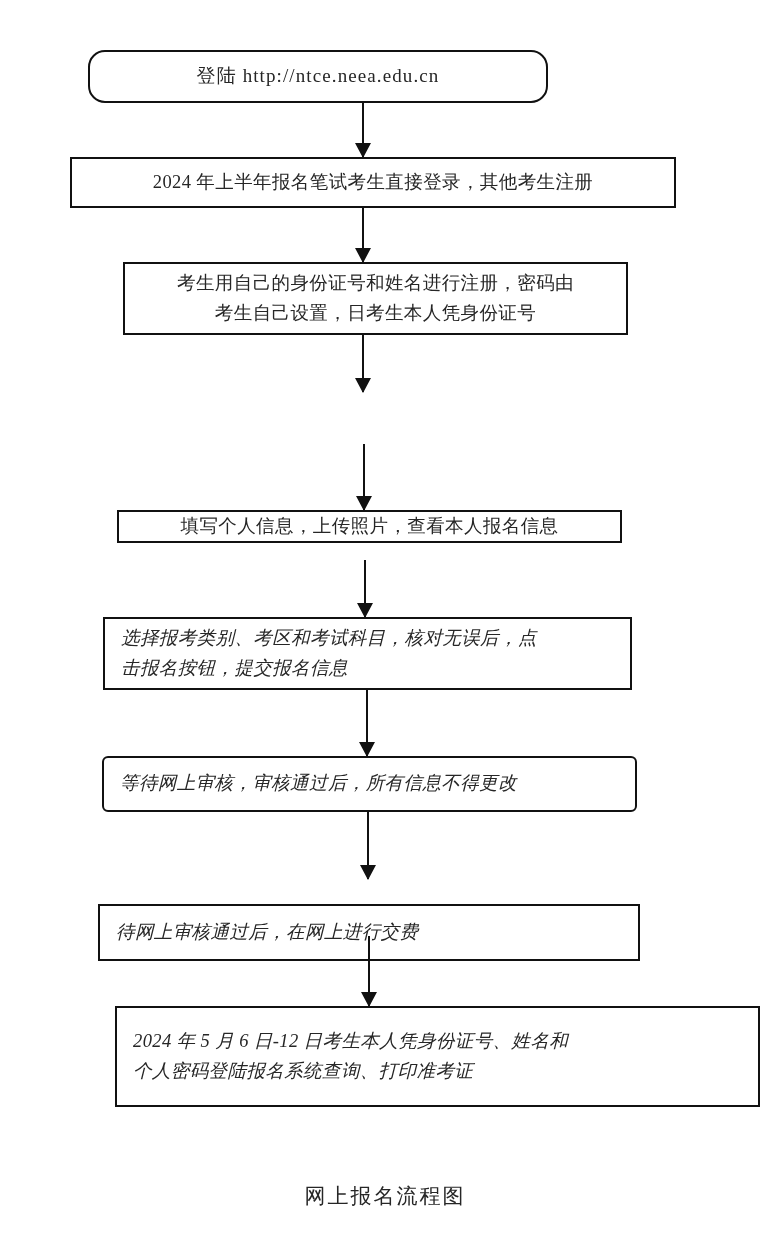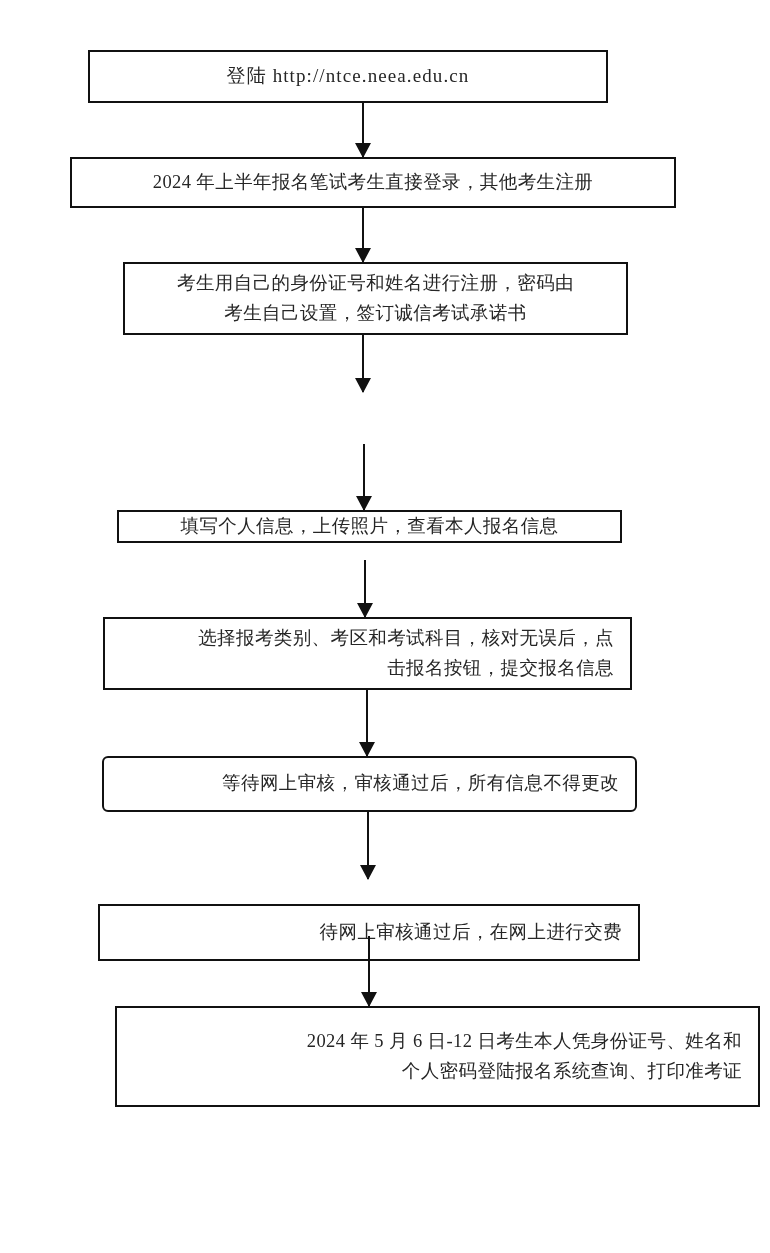--- a/index.html
+++ b/index.html
@@ -33,21 +33,21 @@
     color: #262626;
     font-size: 18.5px;
     line-height: 1.62;
     letter-spacing: 0.4px;
   }
   .node .line {
     display: block;
     white-space: nowrap;
   }
   .node.center { align-items: center; text-align: center; padding: 0 10px; }
-  .node.left   { align-items: flex-end; text-align: left; padding: 8px 16px; }
+  .node.left   { align-items: flex-start; text-align: left; padding: 8px 16px; font-style: italic; }
 
   .node.mono-url {
     font-size: 19px;
     letter-spacing: 1.1px;
   }
 
   
   .arrow {
     position: absolute;
     width: 2px;
@@ -73,33 +73,33 @@
     font-size: 21px;
     letter-spacing: 2px;
     color: #262626;
   }
 </style>
 </head>
 <body>
 
 <div id="flowchart">
 
-  <div class="node center mono-url" style="left:88px; top:50px; width:520px; height:53px;">
+  <div class="node center mono-url" style="left:88px; top:50px; width:460px; height:53px;border-radius:17px;">
     <span class="line">登陆 http://ntce.neea.edu.cn</span>
   </div>
   <div class="arrow" style="left:362px; top:103px; height:54px;"></div>
 
   <div class="node center" style="left:70px; top:157px; width:606px; height:51px;">
     <span class="line">2024 年上半年报名笔试考生直接登录，其他考生注册</span>
   </div>
   <div class="arrow" style="left:362px; top:208px; height:54px;"></div>
 
   <div class="node center" style="left:123px; top:262px; width:505px; height:73px;">
     <span class="line">考生用自己的身份证号和姓名进行注册，密码由</span>
-    <span class="line">考生自己设置，签订诚信考试承诺书</span>
+    <span class="line">考生自己设置，日考生本人凭身份证号</span>
   </div>
   <div class="arrow" style="left:362px; top:335px; height:57px;"></div>
 
   <div class="arrow" style="left:363px; top:444px; height:66px;"></div>
 
   <div class="node center" style="left:117px; top:510px; width:505px; height:33px;">
     <span class="line">填写个人信息，上传照片，查看本人报名信息</span>
   </div>
   <div class="arrow" style="left:364px; top:560px; height:57px;"></div>
 
@@ -117,14 +117,15 @@
   <div class="node left" style="left:98px; top:904px; width:542px; height:57px;">
     <span class="line">待网上审核通过后，在网上进行交费</span>
   </div>
   <div class="arrow" style="left:368px; top:936px; height:70px;"></div>
 
   <div class="node left" style="left:115px; top:1006px; width:645px; height:101px;">
     <span class="line">2024 年 5 月 6 日-12 日考生本人凭身份证号、姓名和</span>
     <span class="line">个人密码登陆报名系统查询、打印准考证</span>
   </div>
 
+  <div class="caption" style="top:1182px;">网上报名流程图</div>
 
 </div>
 
 </body></html>

